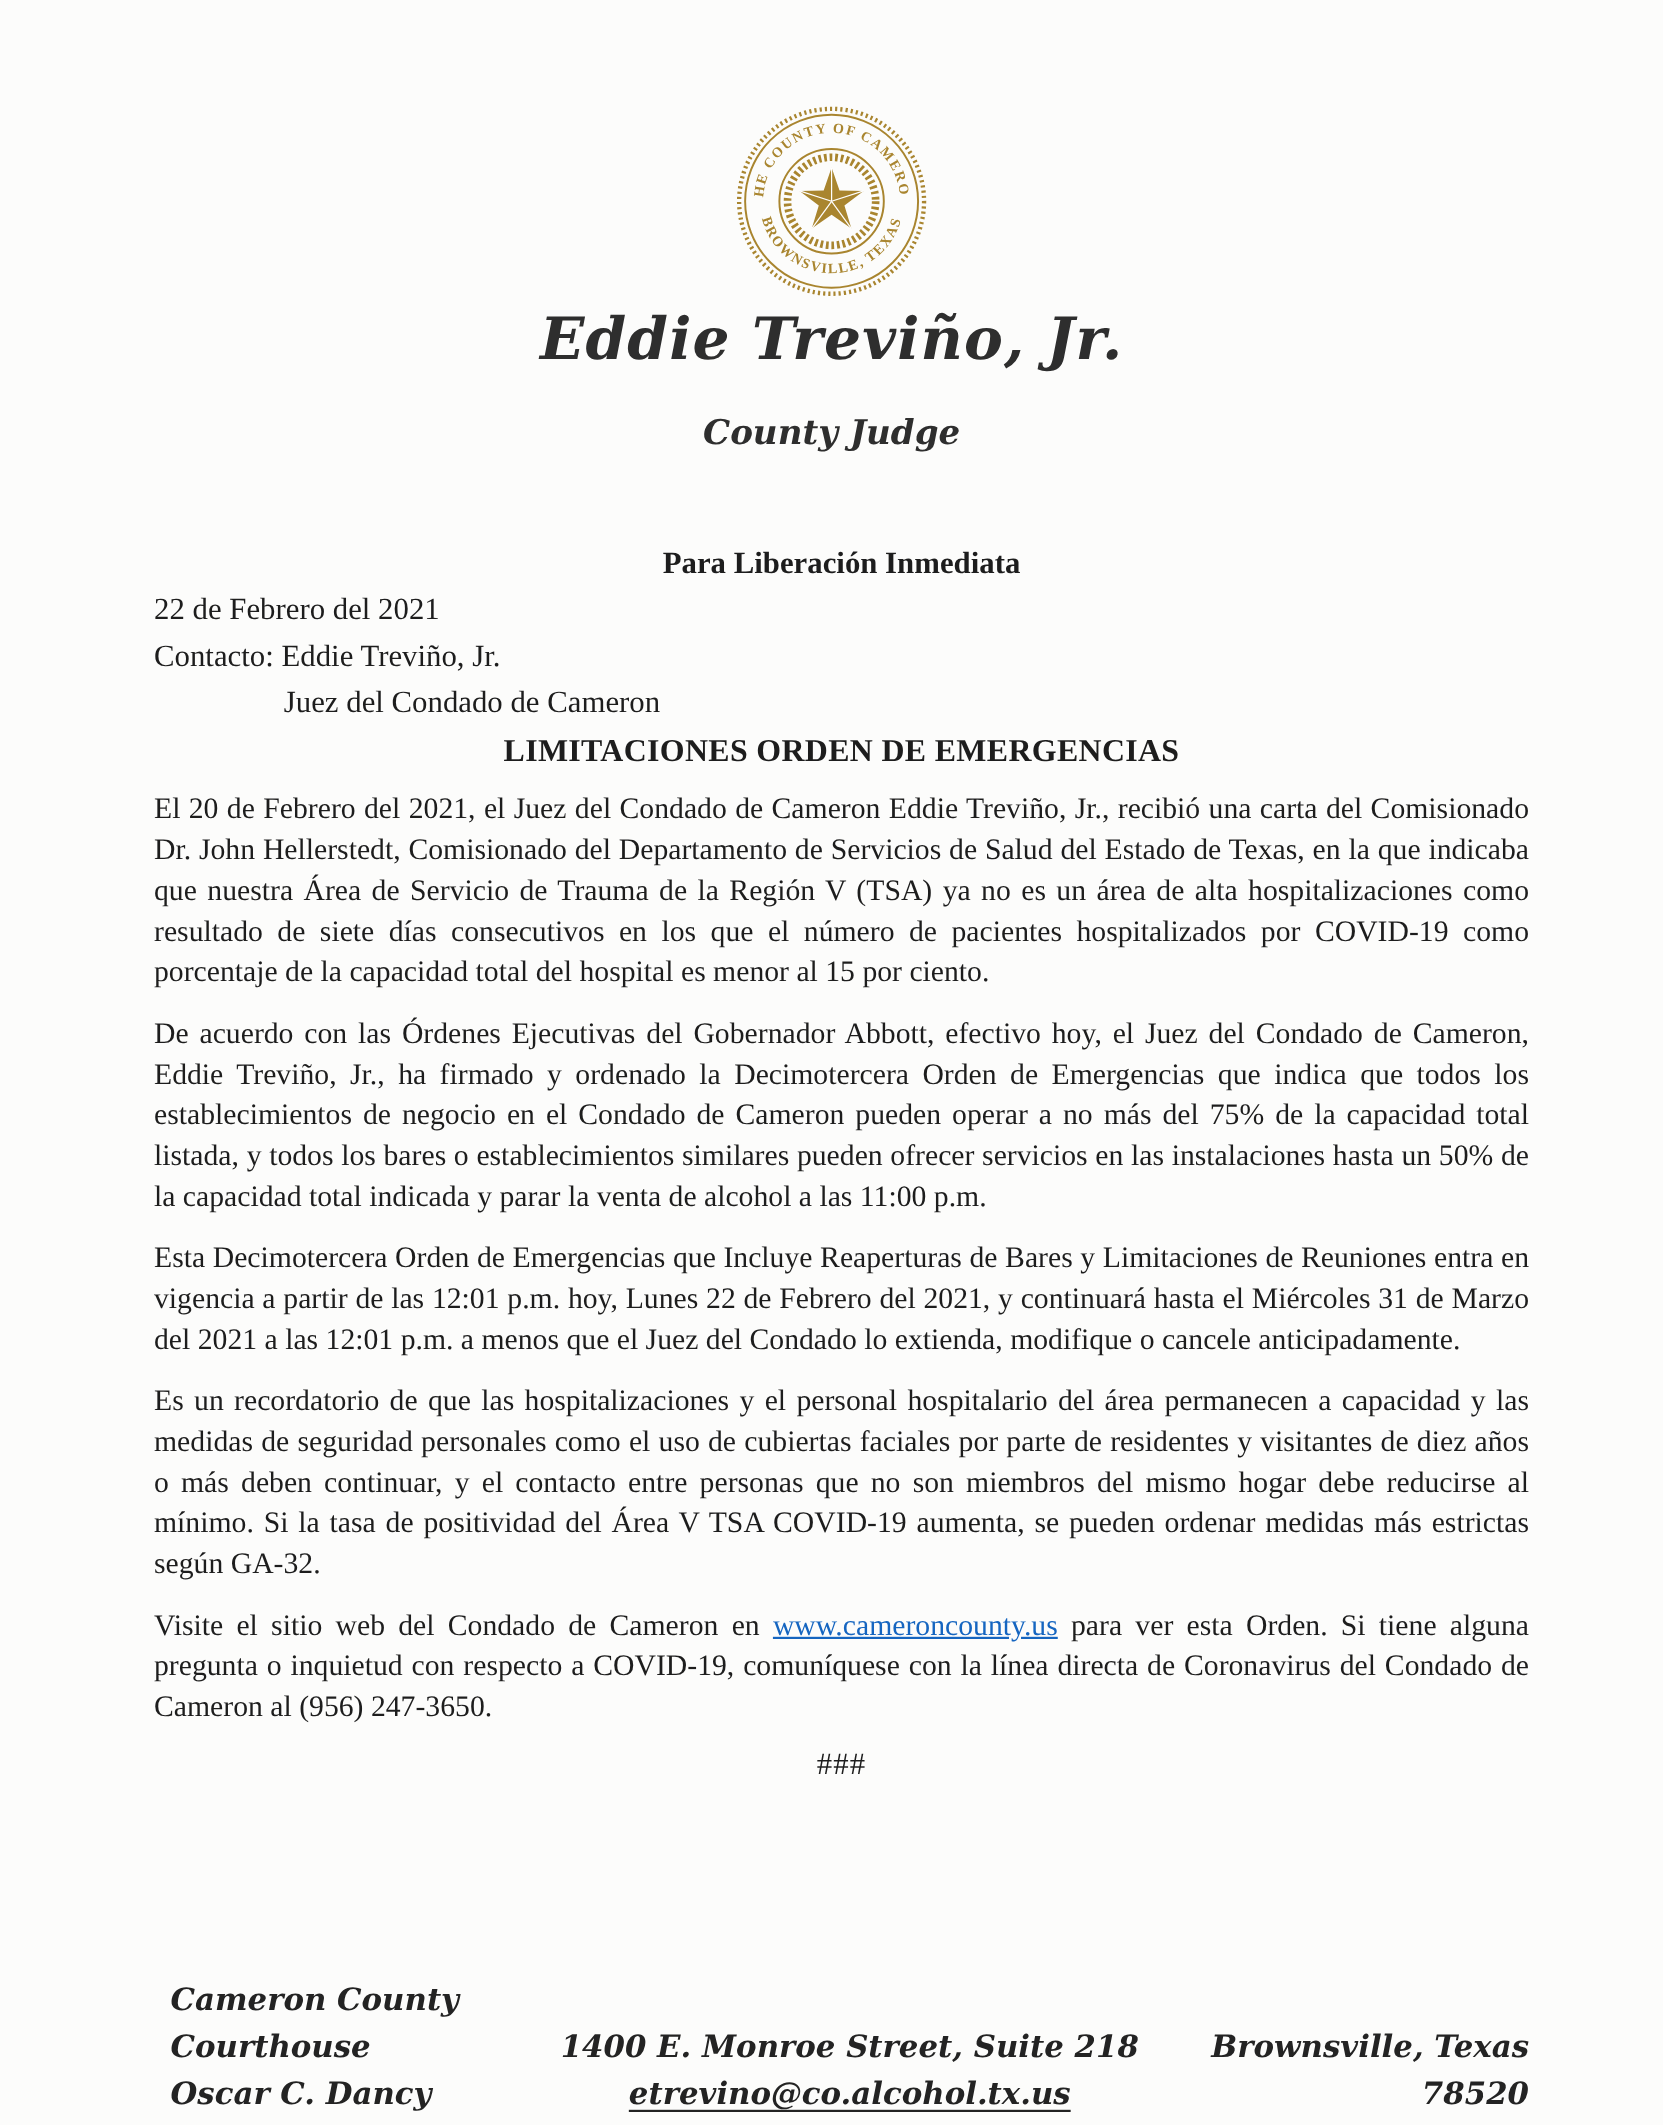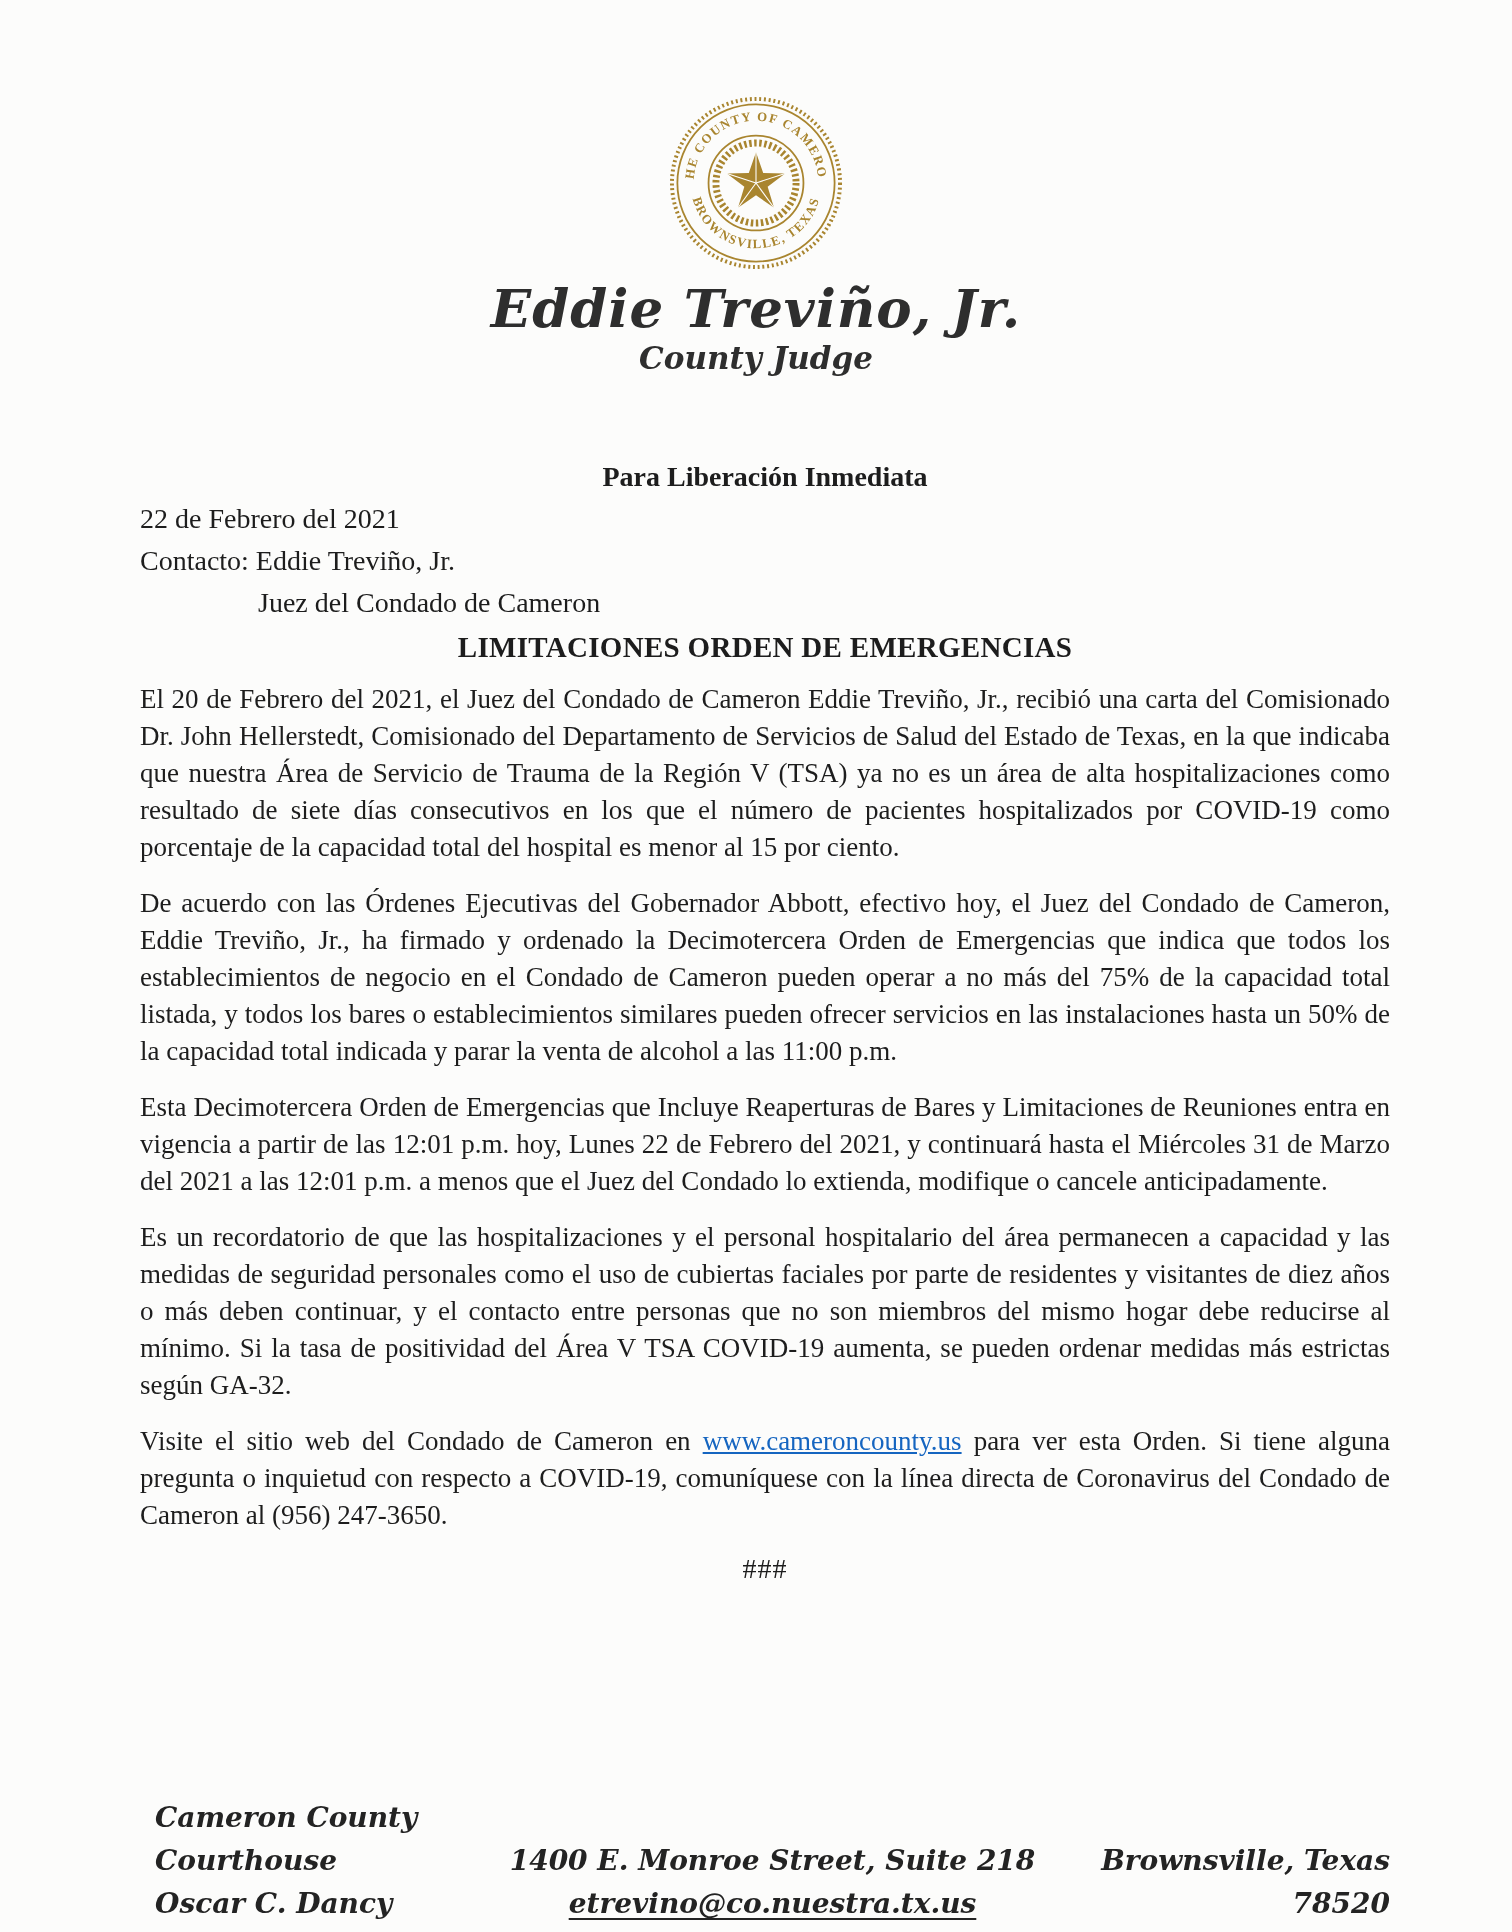--- a/index.html
+++ b/index.html
@@ -36,20 +36,21 @@
     color: #2e2e2e;
     letter-spacing: 1px;
   }
   .lh-title {
     font-family: "DejaVu Serif", serif;
     font-style: italic;
     font-weight: 700;
     font-size: 31px;
     line-height: 40px;
     color: #2e2e2e;
+    margin-top: 36px;
   }
 
   
   .content { margin: 0 122px 0 140px; }
 
   .release-info { margin-top: 78px; font-size: 28px; line-height: 42px; }
   .release-info .line-bold { font-weight: bold; text-align: center; }
   .release-info .line-indent { padding-left: 118px; }
 
   .headline {
@@ -173,21 +174,21 @@
   </div>
 
   <div class="footer" data-name="footer">
     <div class="footer-left" data-name="footer-address-left">
       <div data-name="footer-line">Cameron County Courthouse</div>
       <div data-name="footer-line">Oscar C. Dancy Building</div>
 
     </div>
     <div class="footer-center" data-name="footer-address-center">
       <div data-name="footer-line">1400 E. Monroe Street, Suite 218</div>
-      <div><span class="footer-email" data-name="footer-email-link">etrevino@co.nuestra.tx.us</span></div>
+      <div><span class="footer-email" data-name="footer-email-link">etrevino@co.alcohol.tx.us</span></div>
     </div>
     <div class="footer-right" data-name="footer-address-right">
       <div data-name="footer-line">Brownsville, Texas  78520</div>
       <div data-name="footer-line">Fax (956) 544-0801</div>
     </div>
   </div>
 
 </div>
 
 </body></html>

